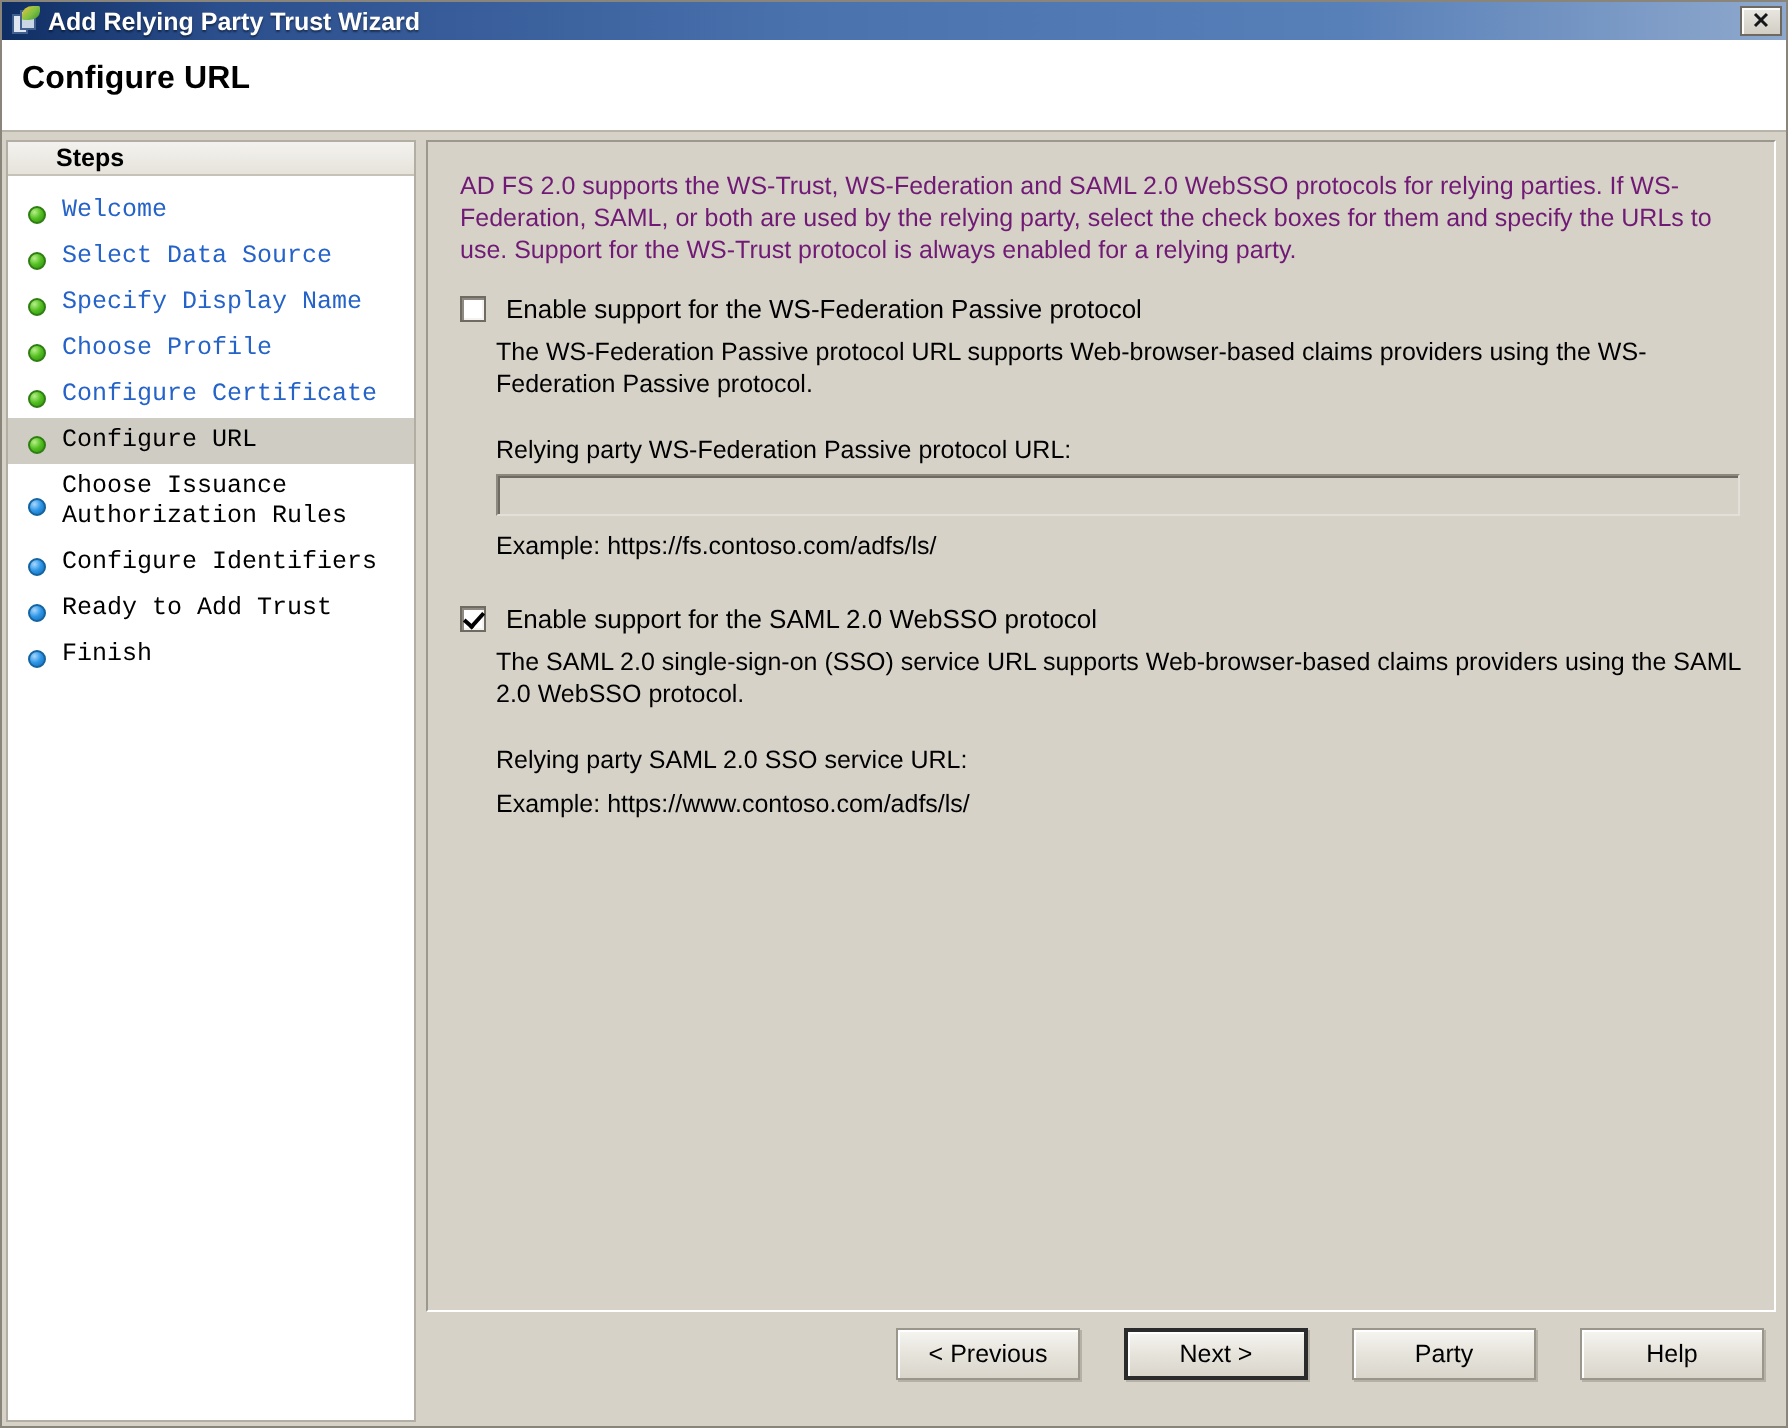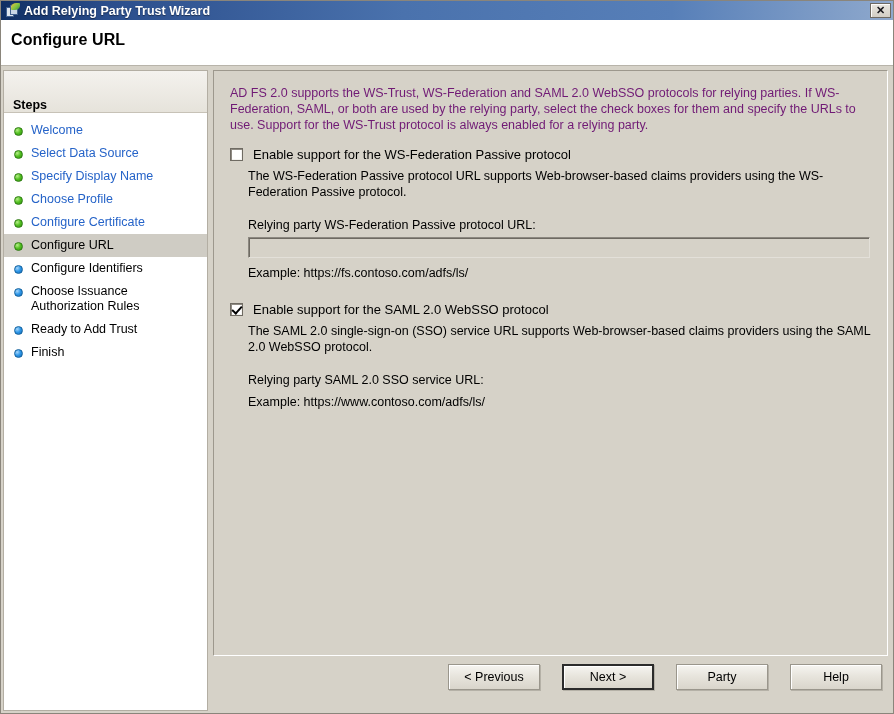--- a/index.html
+++ b/index.html
@@ -113,42 +113,43 @@
     left: 2px;
     top: 69px;
     width: 205px;
     height: 641px;
     background: #ffffff;
     border: 1px solid #b3aea3;
     box-sizing: border-box;
     overflow: hidden;
   }
   #steps-header {
-    height: 42px;
+    height: 17px;
     background: linear-gradient(to bottom, #f4f2ee 0%, #e6e3db 100%);
     border-bottom: 1px solid #c7c2b7;
     display: flex;
-    align-items: flex-end;
-    padding-left: 9px;
+    align-items: center;
+    padding-left: 24px;
     box-sizing: border-box;
   }
   #steps-header span {
     font-size: 12.5px;
     font-weight: bold;
     color: #000;
   }
   #steps-list {
     padding-top: 6px;
   }
   .step-item {
     display: flex;
-    align-items: flex-start;
+    align-items: center;
     padding: 4px 6px 4px 10px;
     box-sizing: border-box;
     cursor: pointer;
+    font-family: Liberation Mono, monospace;
   }
   .step-item.current {
     background: #cfccc4;
   }
   .step-bullet {
     width: 9px;
     height: 9px;
     border-radius: 50%;
     flex: none;
     margin-top: 4px;
@@ -354,26 +355,26 @@
         <span class="step-label link">Configure Certificate</span>
       </div>
 
       <div class="step-item current">
         <span class="step-bullet done"></span>
         <span class="step-label plain">Configure URL</span>
       </div>
 
       <div class="step-item">
         <span class="step-bullet todo"></span>
+        <span class="step-label plain" style="max-width:150px; display:inline-block;">Choose Issuance Authorization Rules</span>
+      </div>
+
+      <div class="step-item">
+        <span class="step-bullet todo"></span>
         <span class="step-label plain">Configure Identifiers</span>
-      </div>
-
-      <div class="step-item">
-        <span class="step-bullet todo"></span>
-        <span class="step-label plain" style="max-width:150px; display:inline-block;">Choose Issuance Authorization Rules</span>
       </div>
 
       <div class="step-item">
         <span class="step-bullet todo"></span>
         <span class="step-label plain">Ready to Add Trust</span>
       </div>
 
       <div class="step-item">
         <span class="step-bullet todo"></span>
         <span class="step-label plain">Finish</span>

